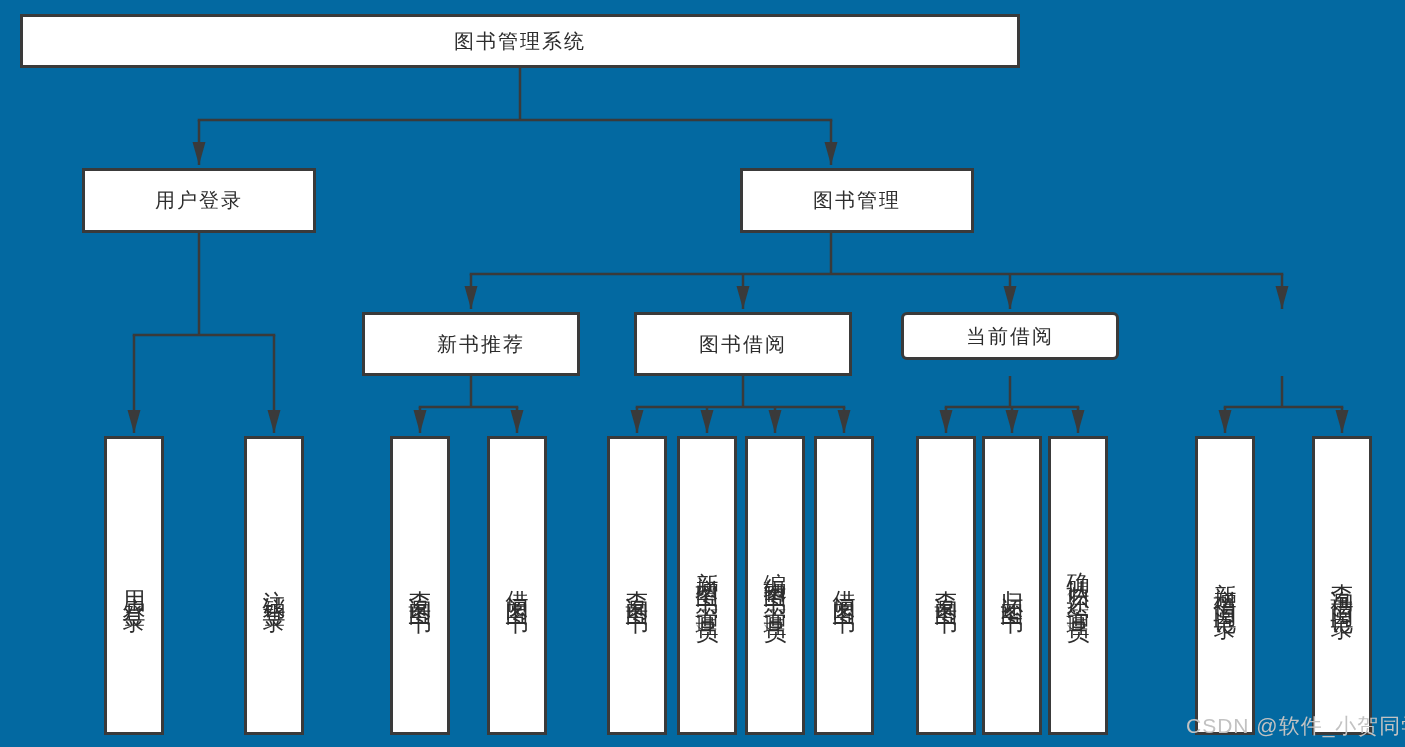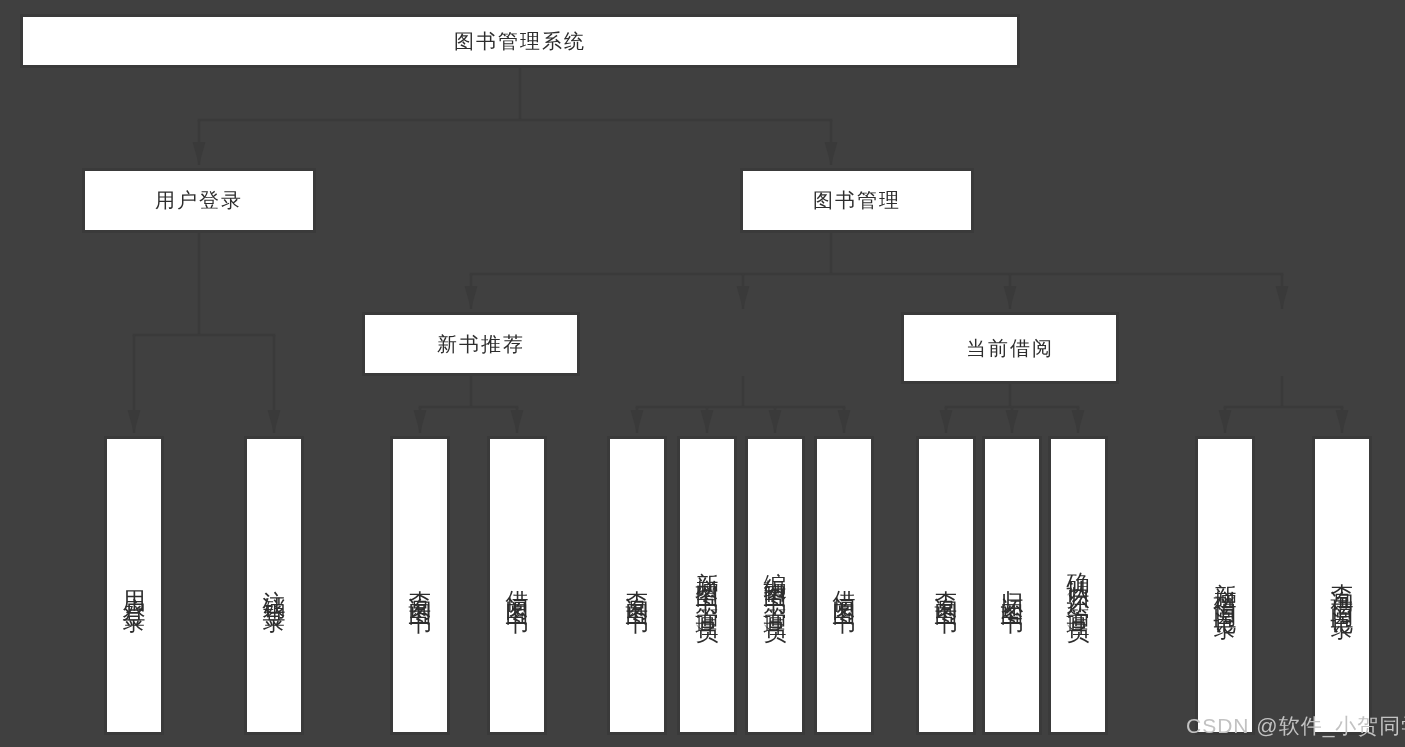--- a/index.html
+++ b/index.html
@@ -1,20 +1,20 @@
 <!DOCTYPE html>
 <html><head>
 <meta charset="utf-8">
 <style>
   html, body { margin: 0; padding: 0; background: #ffffff; }
   .canvas {
     position: relative;
     width: 1405px;
     height: 747px;
-    background: #404040;
+    background: #0369a1;
     font-family: "Liberation Sans", sans-serif;
     overflow: hidden;
   }
   .connectors {
     position: absolute;
     left: 0; top: 0;
     width: 1405px; height: 747px;
     z-index: 1;
   }
   .node {
@@ -106,21 +106,22 @@
       <line x1="1342" y1="407" x2="1342" y2="433" marker-end="url(#arrow)"></line>
     </g>
   </svg>
 
   <div class="node h" style="left:20px; top:14px; width:1000px; height:54px;">图书管理系统</div>
 
   <div class="node h" style="left:82px; top:168px; width:234px; height:65px;">用户登录</div>
   <div class="node h" style="left:714px; top:168px; width:234px; height:65px;margin-left:26px;">图书管理</div>
 
   <div class="node h" style="left:362px; top:312px; width:218px; height:64px;padding-left:20px;">新书推荐</div>
-  <div class="node h" style="left:901px; top:312px; width:218px; height:72px;">当前借阅</div>
+  <div class="node h" style="left:634px; top:312px; width:218px; height:64px;">图书借阅</div>
+  <div class="node h" style="left:901px; top:312px; width:218px; height:48px;border-radius:6px;">当前借阅</div>
 
   <div class="node v" style="left:104px; top:436px; width:60px; height:299px;">
     <span class="vtext">用户登录</span>
     </div>
   <div class="node v" style="left:244px; top:436px; width:60px; height:299px;">
     <span class="vtext">注销登录</span>
     </div>
   <div class="node v" style="left:390px; top:436px; width:60px; height:299px;">
     <span class="vtext">查询图书</span>
     </div>

